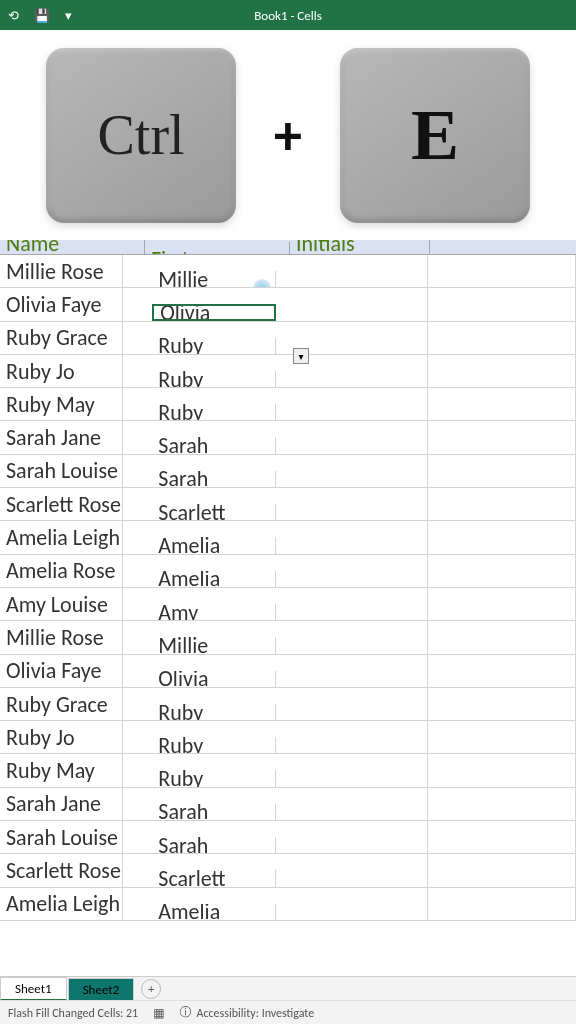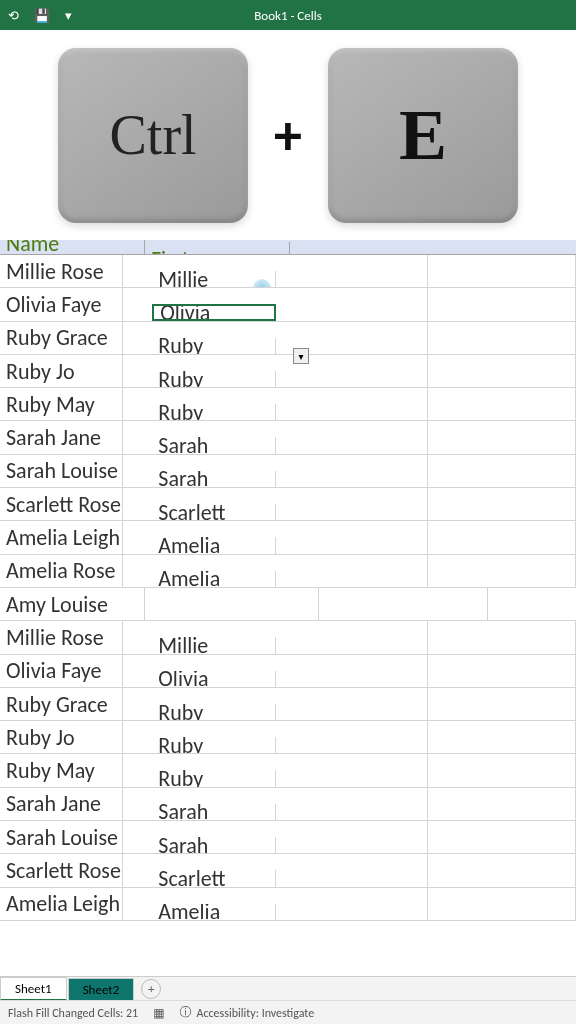--- a/index.html
+++ b/index.html
@@ -39,21 +39,21 @@
     .overlay {
       position: absolute;
       top: 30px;
       left: 0;
       right: 0;
       height: 210px;
       background: #fff;
       display: flex;
       align-items: center;
       justify-content: center;
-      gap: 26px;
+      gap: 38px;
       z-index: 10;
     }
     .key {
       width: 190px;
       height: 175px;
       background: linear-gradient(145deg, #b8b8b8, #9a9a9a);
       border-radius: 18px;
       display: flex;
       align-items: center;
       justify-content: center;
@@ -229,20 +229,21 @@
   <div class="plus">+</div>
   <div class="key">
     <span class="key-e">E</span>
   </div>
 </div>
 
 <div class="grid-container">
   <div class="header-row">
     <div class="header-cell col-name">Name</div>
     <div class="header-cell col-first">First name</div>
+    <div class="header-cell col-initials">Initials</div>
   </div>
   <div class="data-rows" id="data-rows">
       <div class="data-row">
         <div class="data-cell col-name">Millie Rose</div>
         <div class="data-cell col-first">Millie<div class="cursor-indicator"></div></div>
         <div class="data-cell col-second"></div>
         <div class="data-cell col-initials"></div>
       </div>
       <div class="data-row">
         <div class="data-cell col-name">Olivia Faye</div>
@@ -293,20 +294,21 @@
         <div class="data-cell col-initials"></div>
       </div>
       <div class="data-row">
         <div class="data-cell col-name">Amelia Rose</div>
         <div class="data-cell col-first">Amelia</div>
         <div class="data-cell col-second"></div>
         <div class="data-cell col-initials"></div>
       </div>
       <div class="data-row">
         <div class="data-cell col-name">Amy Louise</div>
+        <div class="data-cell col-first">Amy</div>
         <div class="data-cell col-second"></div>
         <div class="data-cell col-initials"></div>
       </div>
       <div class="data-row">
         <div class="data-cell col-name">Millie Rose</div>
         <div class="data-cell col-first">Millie</div>
         <div class="data-cell col-second"></div>
         <div class="data-cell col-initials"></div>
       </div>
       <div class="data-row">

